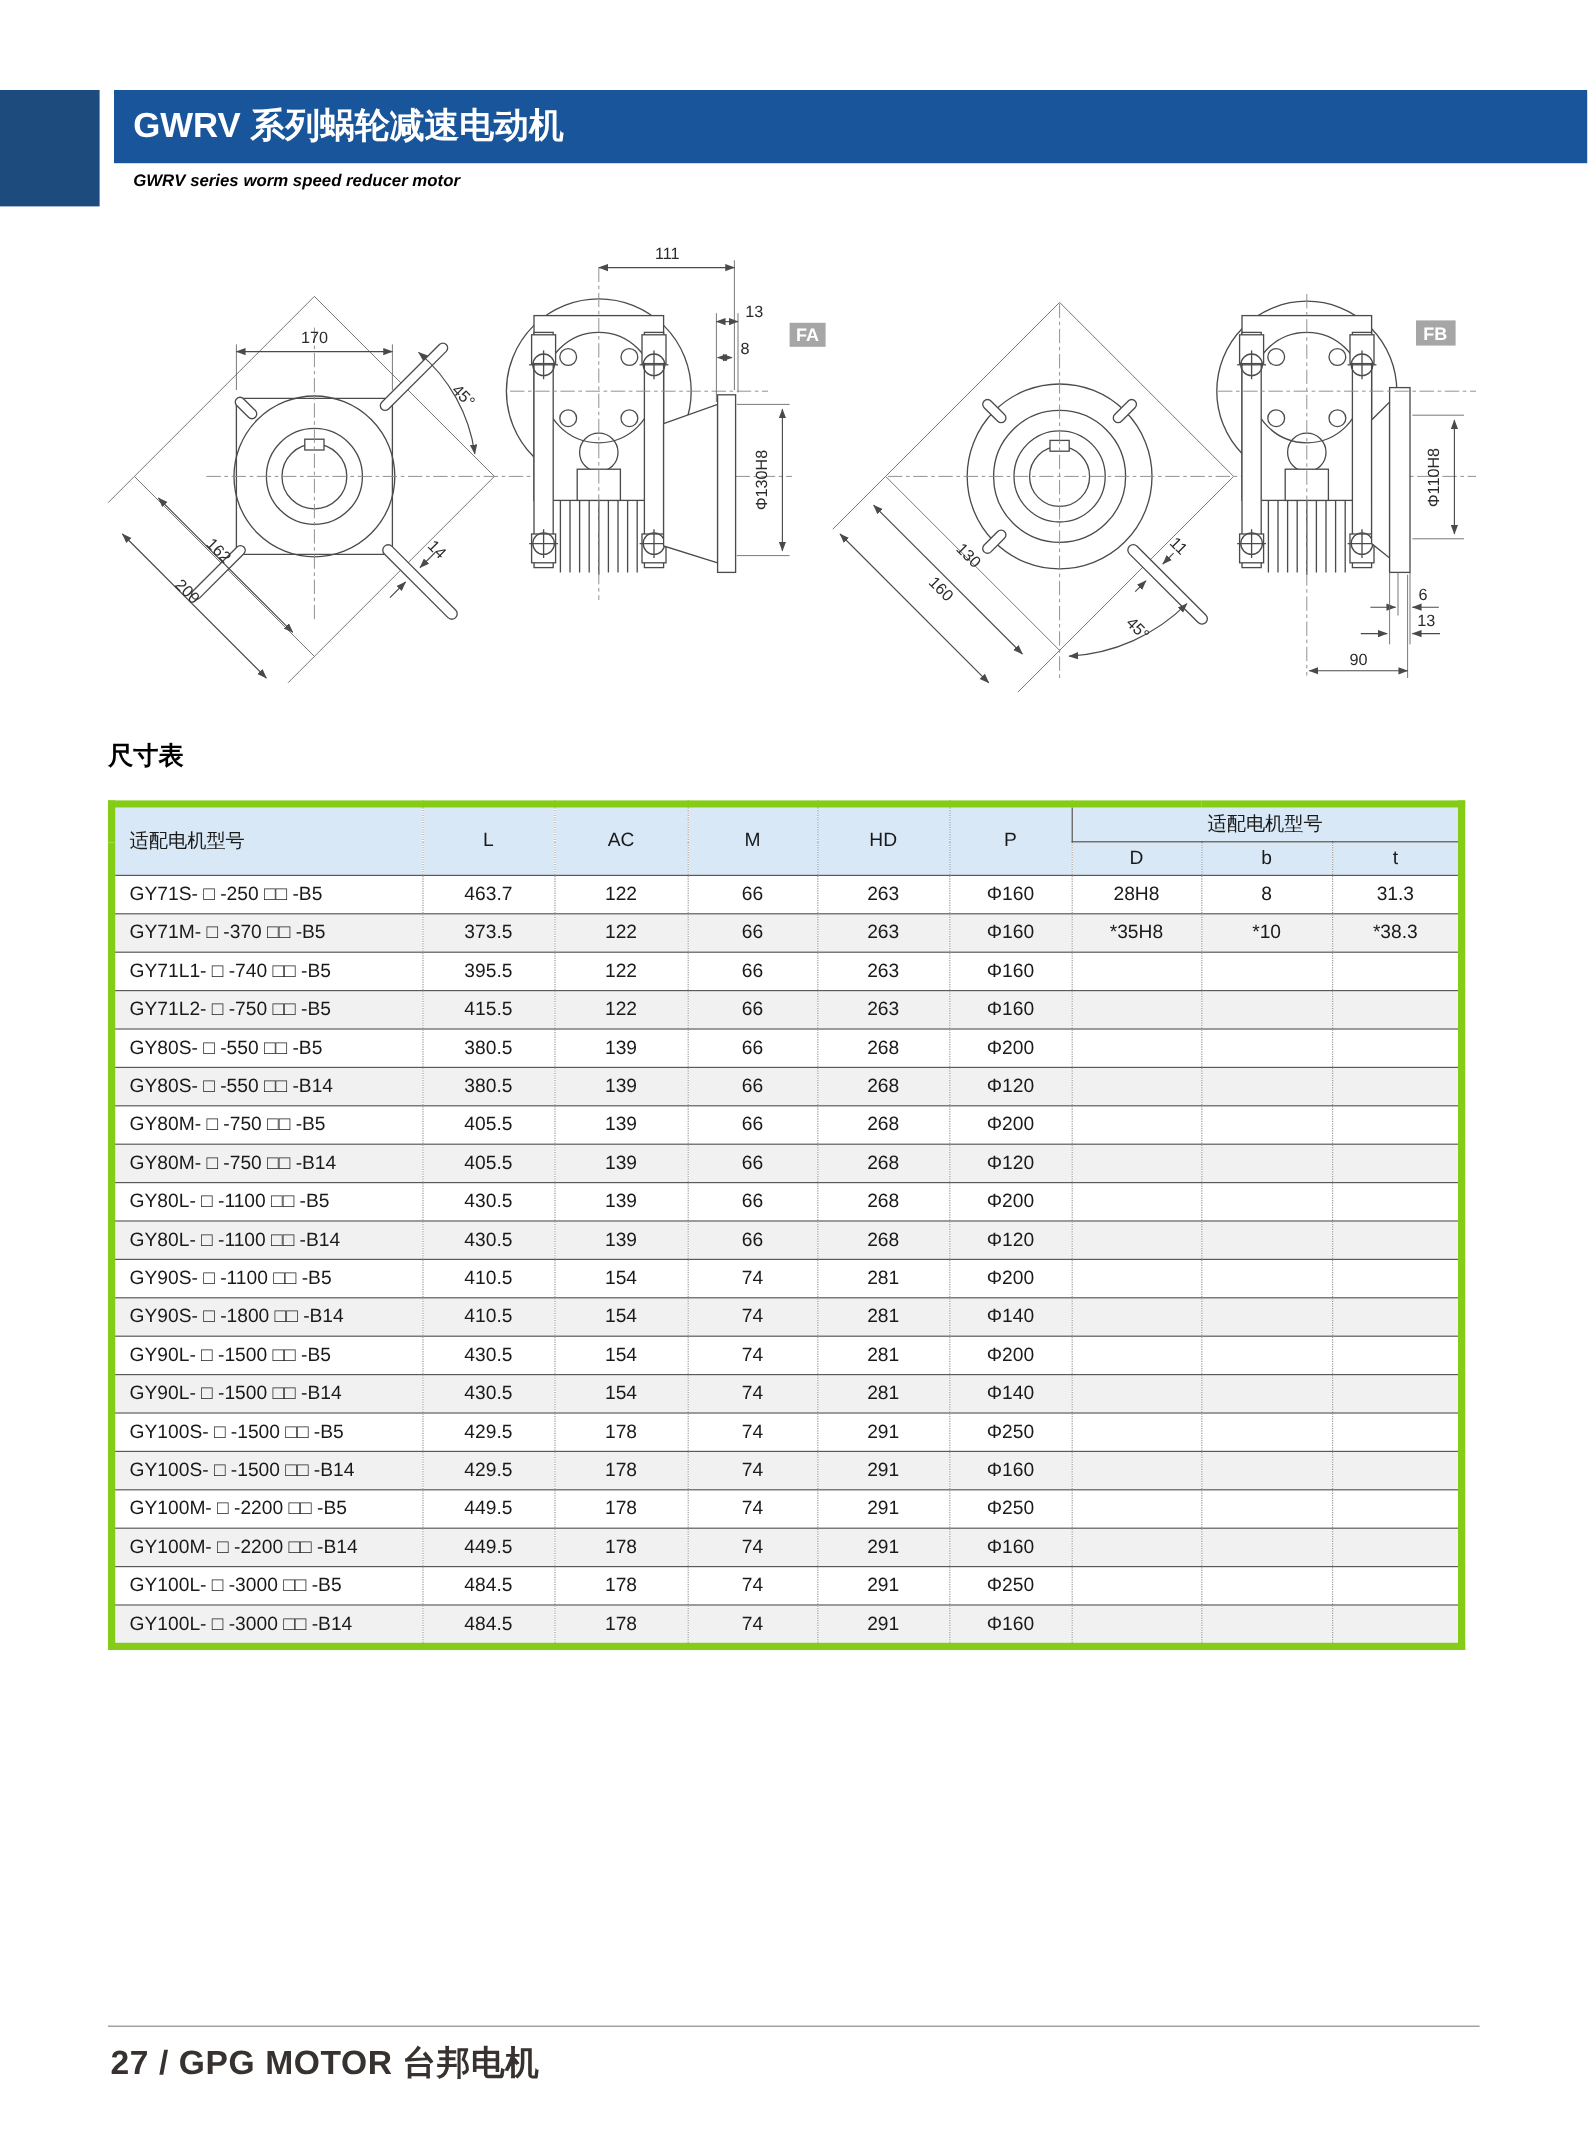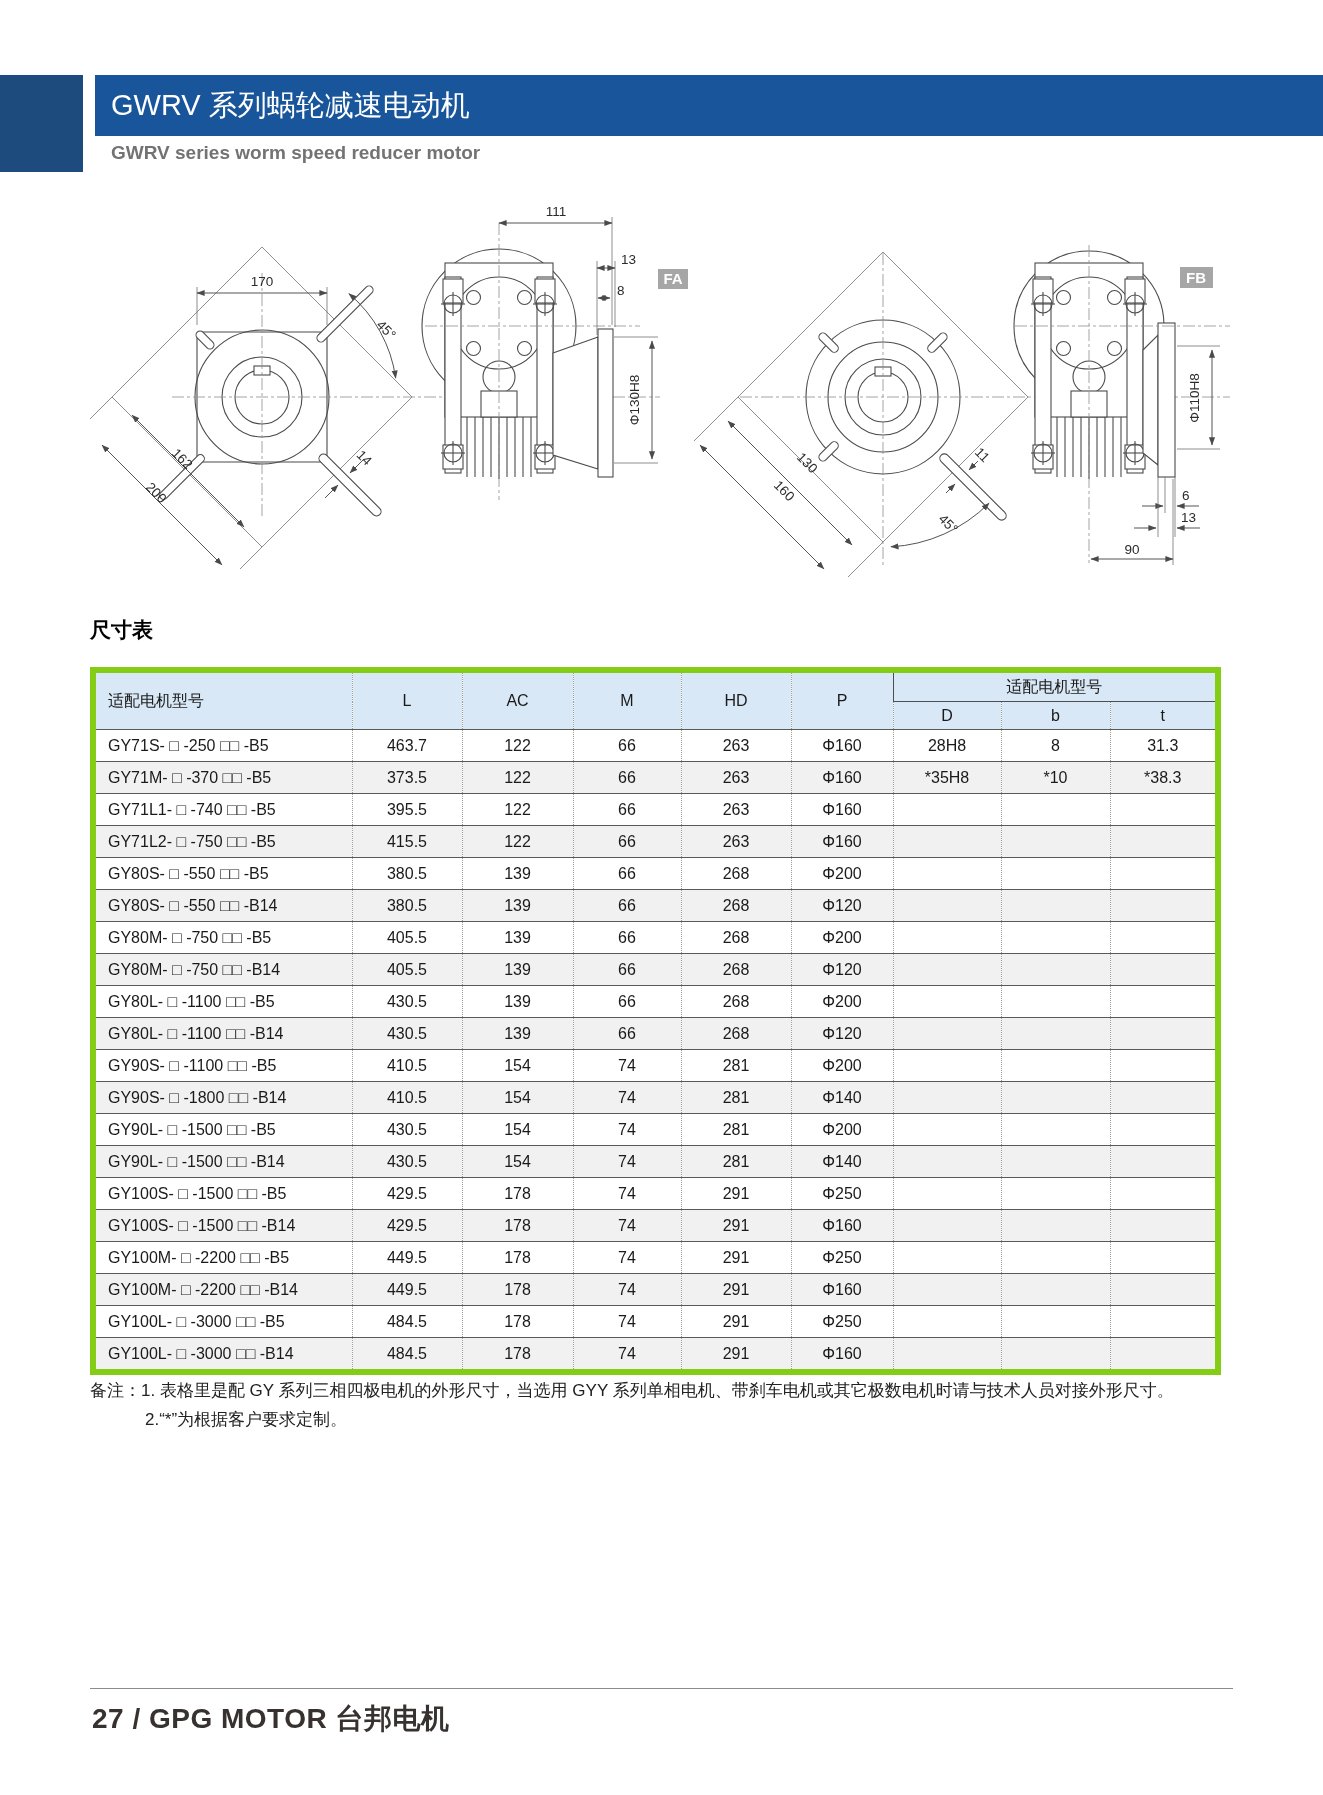--- a/index.html
+++ b/index.html
@@ -2,22 +2,22 @@
 <html><head>
 <meta charset="utf-8">
 <style>
   html,body{margin:0;padding:0;background:#ffffff;}
   .page{position:relative;width:1323px;height:1795px;background:#ffffff;overflow:hidden;
         font-family:"Liberation Sans","DejaVu Sans",sans-serif;}
 
   
   .side-tab{position:absolute;left:0;top:75px;width:83px;height:97px;background:#1d4b7d;}
   .title-bar{position:absolute;left:95px;top:75px;width:1228px;height:61px;background:#19559a;}
-  .title-bar h1{margin:0;padding:0 0 0 16px;line-height:61px;font-size:29px;font-weight:normal;color:#ffffff;}
-  .subtitle{position:absolute;left:111px;top:142px;font-size:19px;font-weight:bold;color:#737373;}
+  .title-bar h1{margin:0;padding:0 0 0 16px;line-height:61px;font-size:29px;font-weight:bold;color:#ffffff;}
+  .subtitle{position:absolute;left:111px;top:142px;font-size:14px;font-weight:bold;color:#000000;font-style:italic;}
 
   
   .drawings{position:absolute;left:80px;top:165px;width:1200px;height:412px;}
   .ln{fill:none;stroke:#4b4b4b;stroke-width:1.1;}
   .lnw{fill:#ffffff;stroke:#4b4b4b;stroke-width:1.1;}
   .thin{fill:none;stroke:#6a6a6a;stroke-width:0.75;}
   .cl{fill:none;stroke:#8d8d8d;stroke-width:0.8;stroke-dasharray:12 3 3 3;}
   .dim{fill:none;stroke:#4a4a4a;stroke-width:0.95;}
   .dt{font-size:13.5px;fill:#2b2b2b;}
   .viewlab{font-size:15px;font-weight:bold;fill:#ffffff;}
@@ -532,21 +532,17 @@
             <td>291</td>
             <td>Φ160</td>
             <td></td>
             <td></td>
             <td></td>
           </tr>
         </tbody>
     </table>
   </div>
 
-  <div class="notes">
-    <div><span>备注：</span><span>1. 表格里是配 GY 系列三相四极电机的外形尺寸，当选用 GYY 系列单相电机、带刹车电机或其它极数电机时请与技术人员对接外形尺寸。</span></div>
-    <div class="l2">2.“*”为根据客户要求定制。</div>
-  </div>
 
   <div class="footer-line"></div>
   <div class="footer-text">27 / GPG MOTOR 台邦电机</div>
 
 </div>
 
 </body></html>

